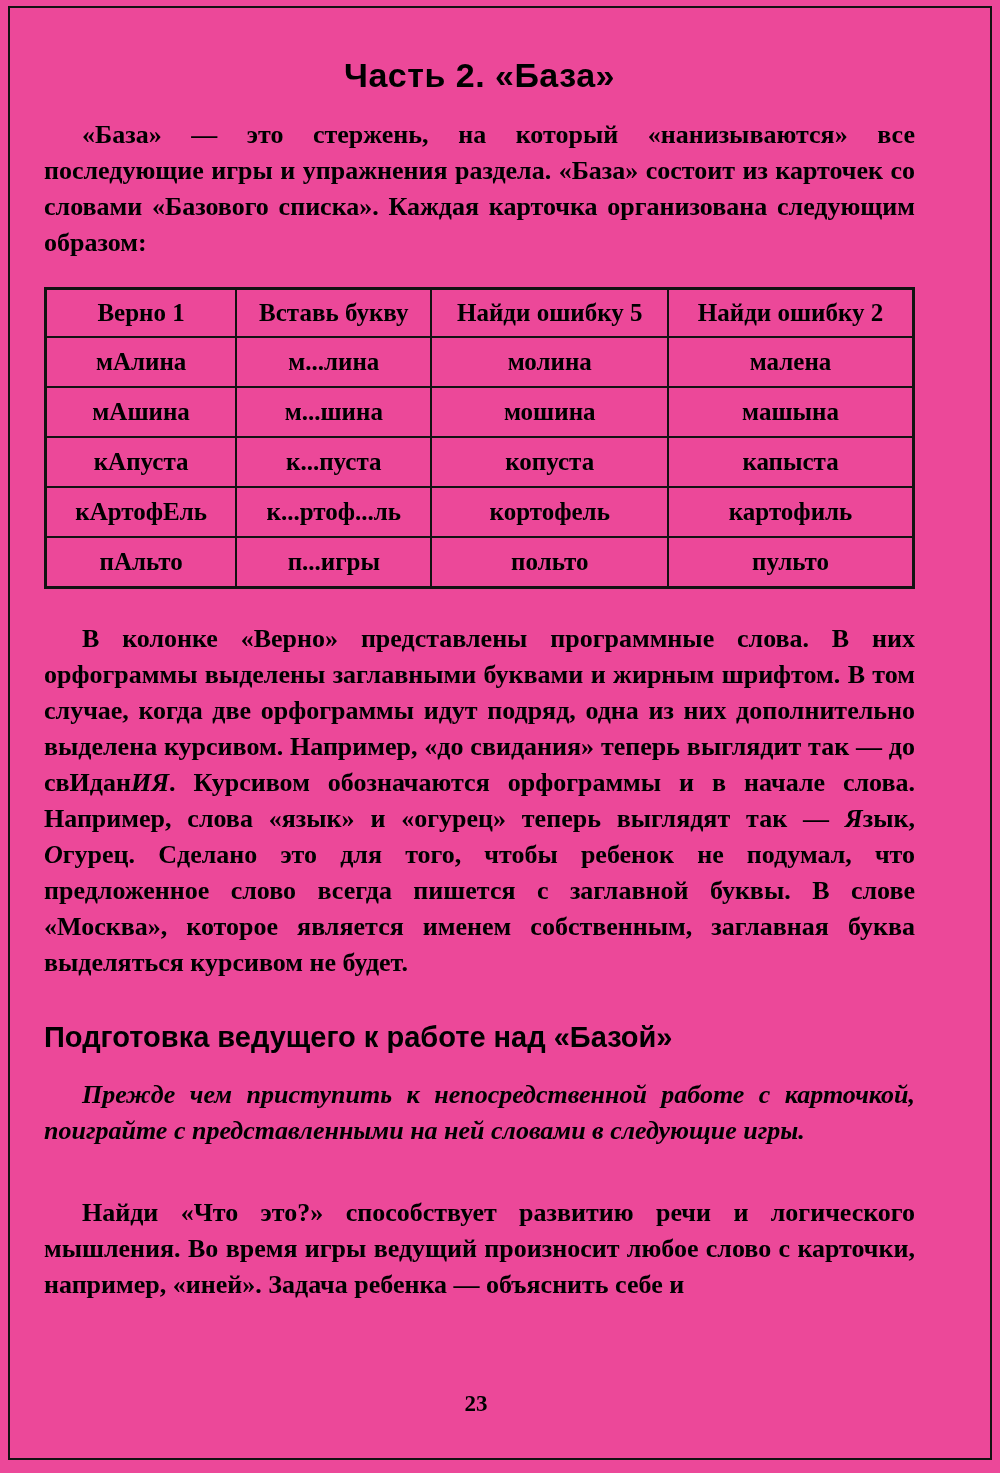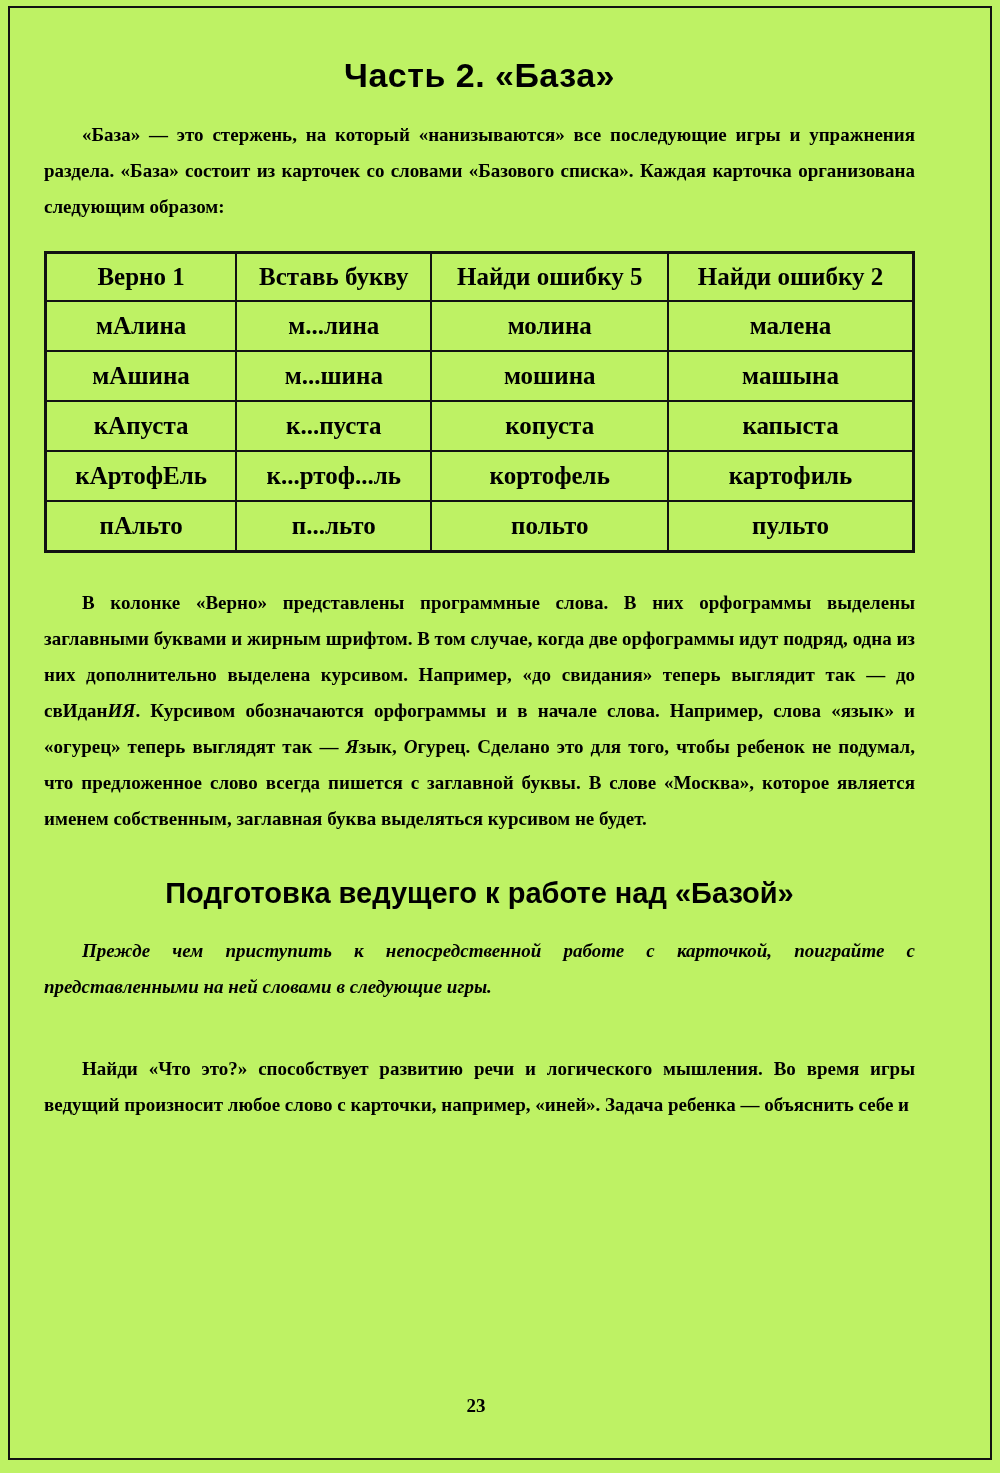--- a/index.html
+++ b/index.html
@@ -1,20 +1,20 @@
 <!DOCTYPE html>
 <html lang="ru"><head>
 <meta charset="utf-8">
 <style>
   html, body { margin: 0; padding: 0; background: #ffffff; }
   .page {
     position: relative;
     width: 1000px;
     height: 1473px;
-    background: #bef264;
+    background: #ec4899;
     color: #000;
     font-family: "Liberation Serif", serif;
     overflow: hidden;
   }
   .frame {
     position: absolute;
     top: 6px; left: 8px; right: 8px; bottom: 13px;
     border: 2px solid #121212;
     pointer-events: none;
   }
@@ -27,21 +27,21 @@
   .title {
     margin: 0;
     text-align: center;
     font-family: "Liberation Sans", sans-serif;
     font-size: 34px;
     font-weight: 700;
     letter-spacing: 0.5px;
   }
   p {
     margin: 0;
-    font-size: 19px;
+    font-size: 26px;
     line-height: 36px;
     font-weight: 700;
     text-align: justify;
   }
   .indent { text-indent: 38px; }
   .mt-intro { margin-top: 22px; }
   .mt-expl  { margin-top: 32px; }
   .mt-att   { margin-top: 16px; }
   .mt-prep  { margin-top: 22px; font-style: italic; }
   .mt-game  { margin-top: 46px; }
@@ -63,35 +63,35 @@
   }
   table.word-table th { height: 46px; }
   table.word-table td { height: 48px; }
   table.word-table th:nth-child(1) { width: 21.8%; }
   table.word-table th:nth-child(2) { width: 22.4%; }
   table.word-table th:nth-child(3) { width: 27.4%; }
   table.word-table th:nth-child(4) { width: 28.4%; }
 
   .heading2 {
     margin: 38px 0 0 0;
-    text-align: center;
+    text-align: left;
     font-family: "Liberation Sans", sans-serif;
     font-size: 29px;
     font-weight: 700;
     line-height: 36px;
   }
   .it { font-style: italic; }
   .bd { font-weight: 800; }
   .page-number {
     position: absolute;
     bottom: 56px;
     left: 44px;
     right: 92px;
     text-align: center;
-    font-size: 19px;
+    font-size: 23px;
     font-weight: 700;
   }
 </style>
 </head>
 <body>
 
 <div class="page">
   <div class="frame"></div>
 
   <div class="content">
@@ -128,21 +128,21 @@
             <td>капыста</td>
           </tr>
           <tr>
             <td>кАртофЕль</td>
             <td>к...ртоф...ль</td>
             <td>кортофель</td>
             <td>картофиль</td>
           </tr>
           <tr>
             <td>пАльто</td>
-            <td>п...льто</td>
+            <td>п...игры</td>
             <td>польто</td>
             <td>пульто</td>
           </tr>
         </tbody>
     </table>
 
     <p class="indent mt-expl"><span>В колонке «Верно» представлены программные слова. В них орфограммы выделены заглавными буквами и жирным шрифтом. В том случае, когда две орфограммы идут подряд, одна из них дополнительно выделена курсивом. Например, «до свидания» теперь выглядит так — до св</span><span class="bd">И</span><span>дан</span><span class="it bd">ИЯ</span><span>. Курсивом обозначаются орфограммы и в начале слова. Например, слова «язык» и «огурец» теперь выглядят так — </span><span class="it bd">Я</span><span>зык, </span><span class="it bd">О</span><span>гурец. Сделано это для того, чтобы ребенок не подумал, что предложенное слово всегда пишется с заглавной буквы. В слове «Москва», которое является именем собственным, заглавная буква выделяться курсивом не будет.</span></p>
 
 
     <h2 class="heading2">Подготовка ведущего к работе над «Базой»</h2>

